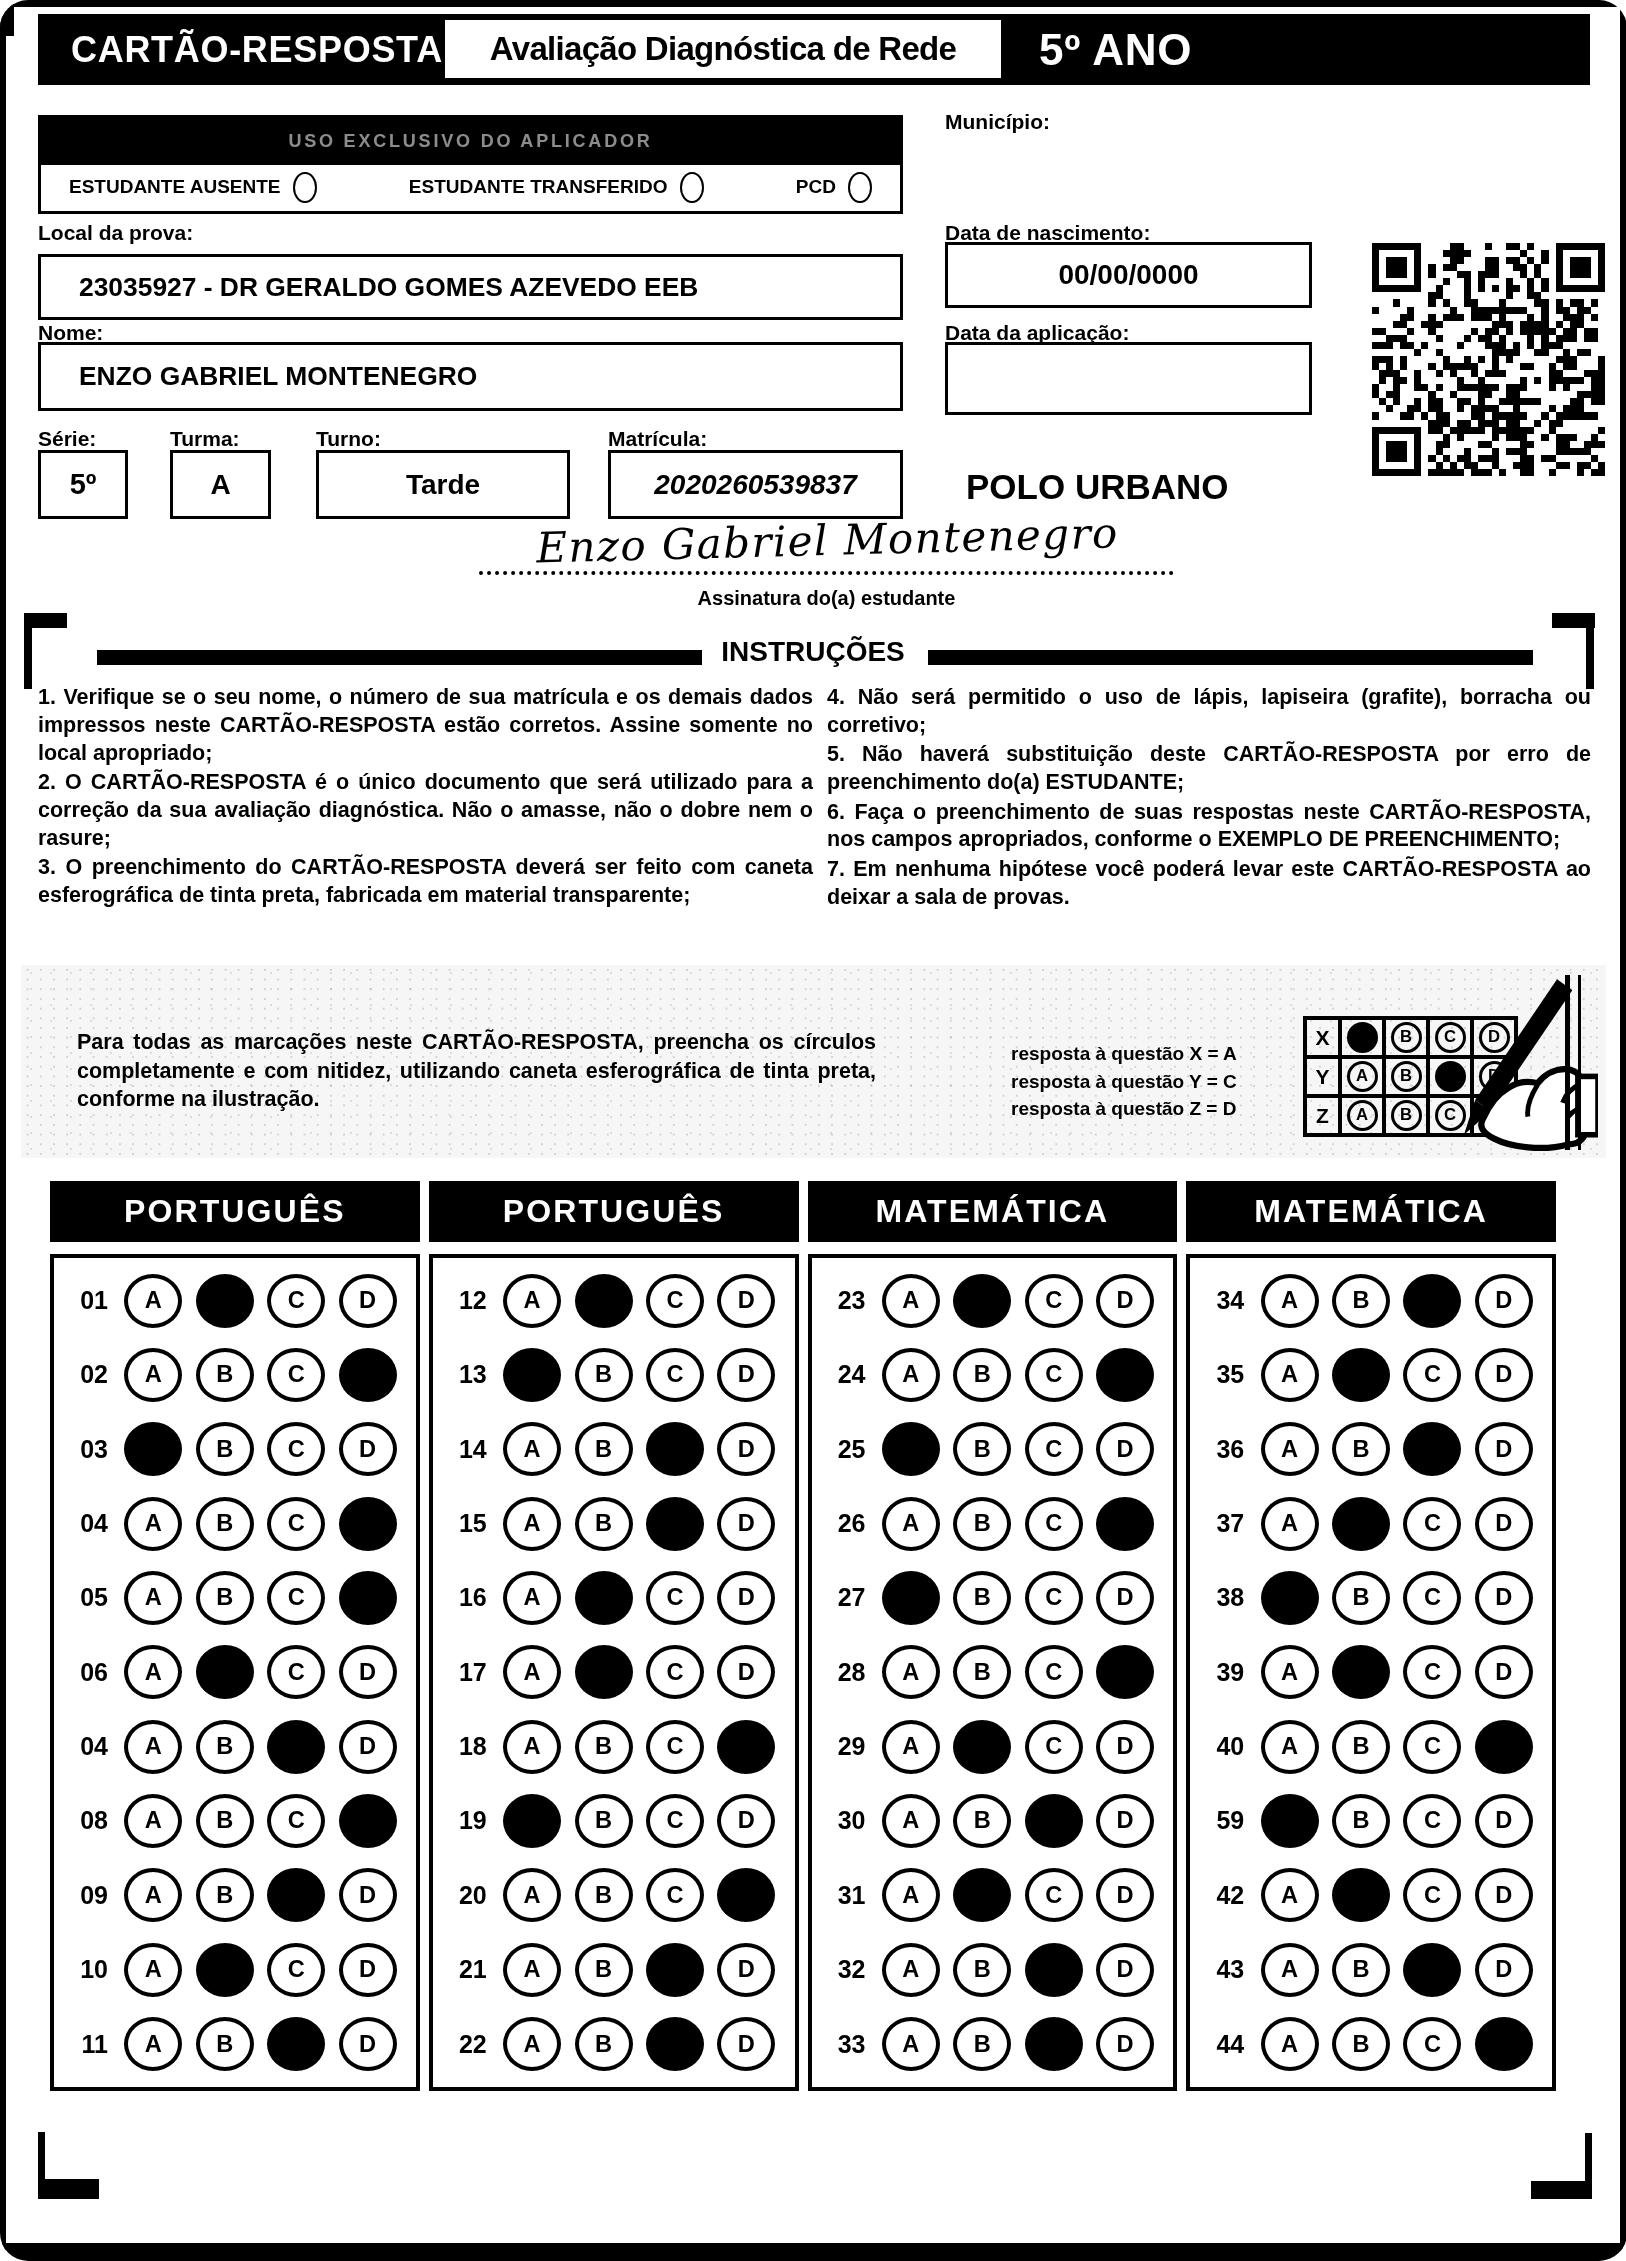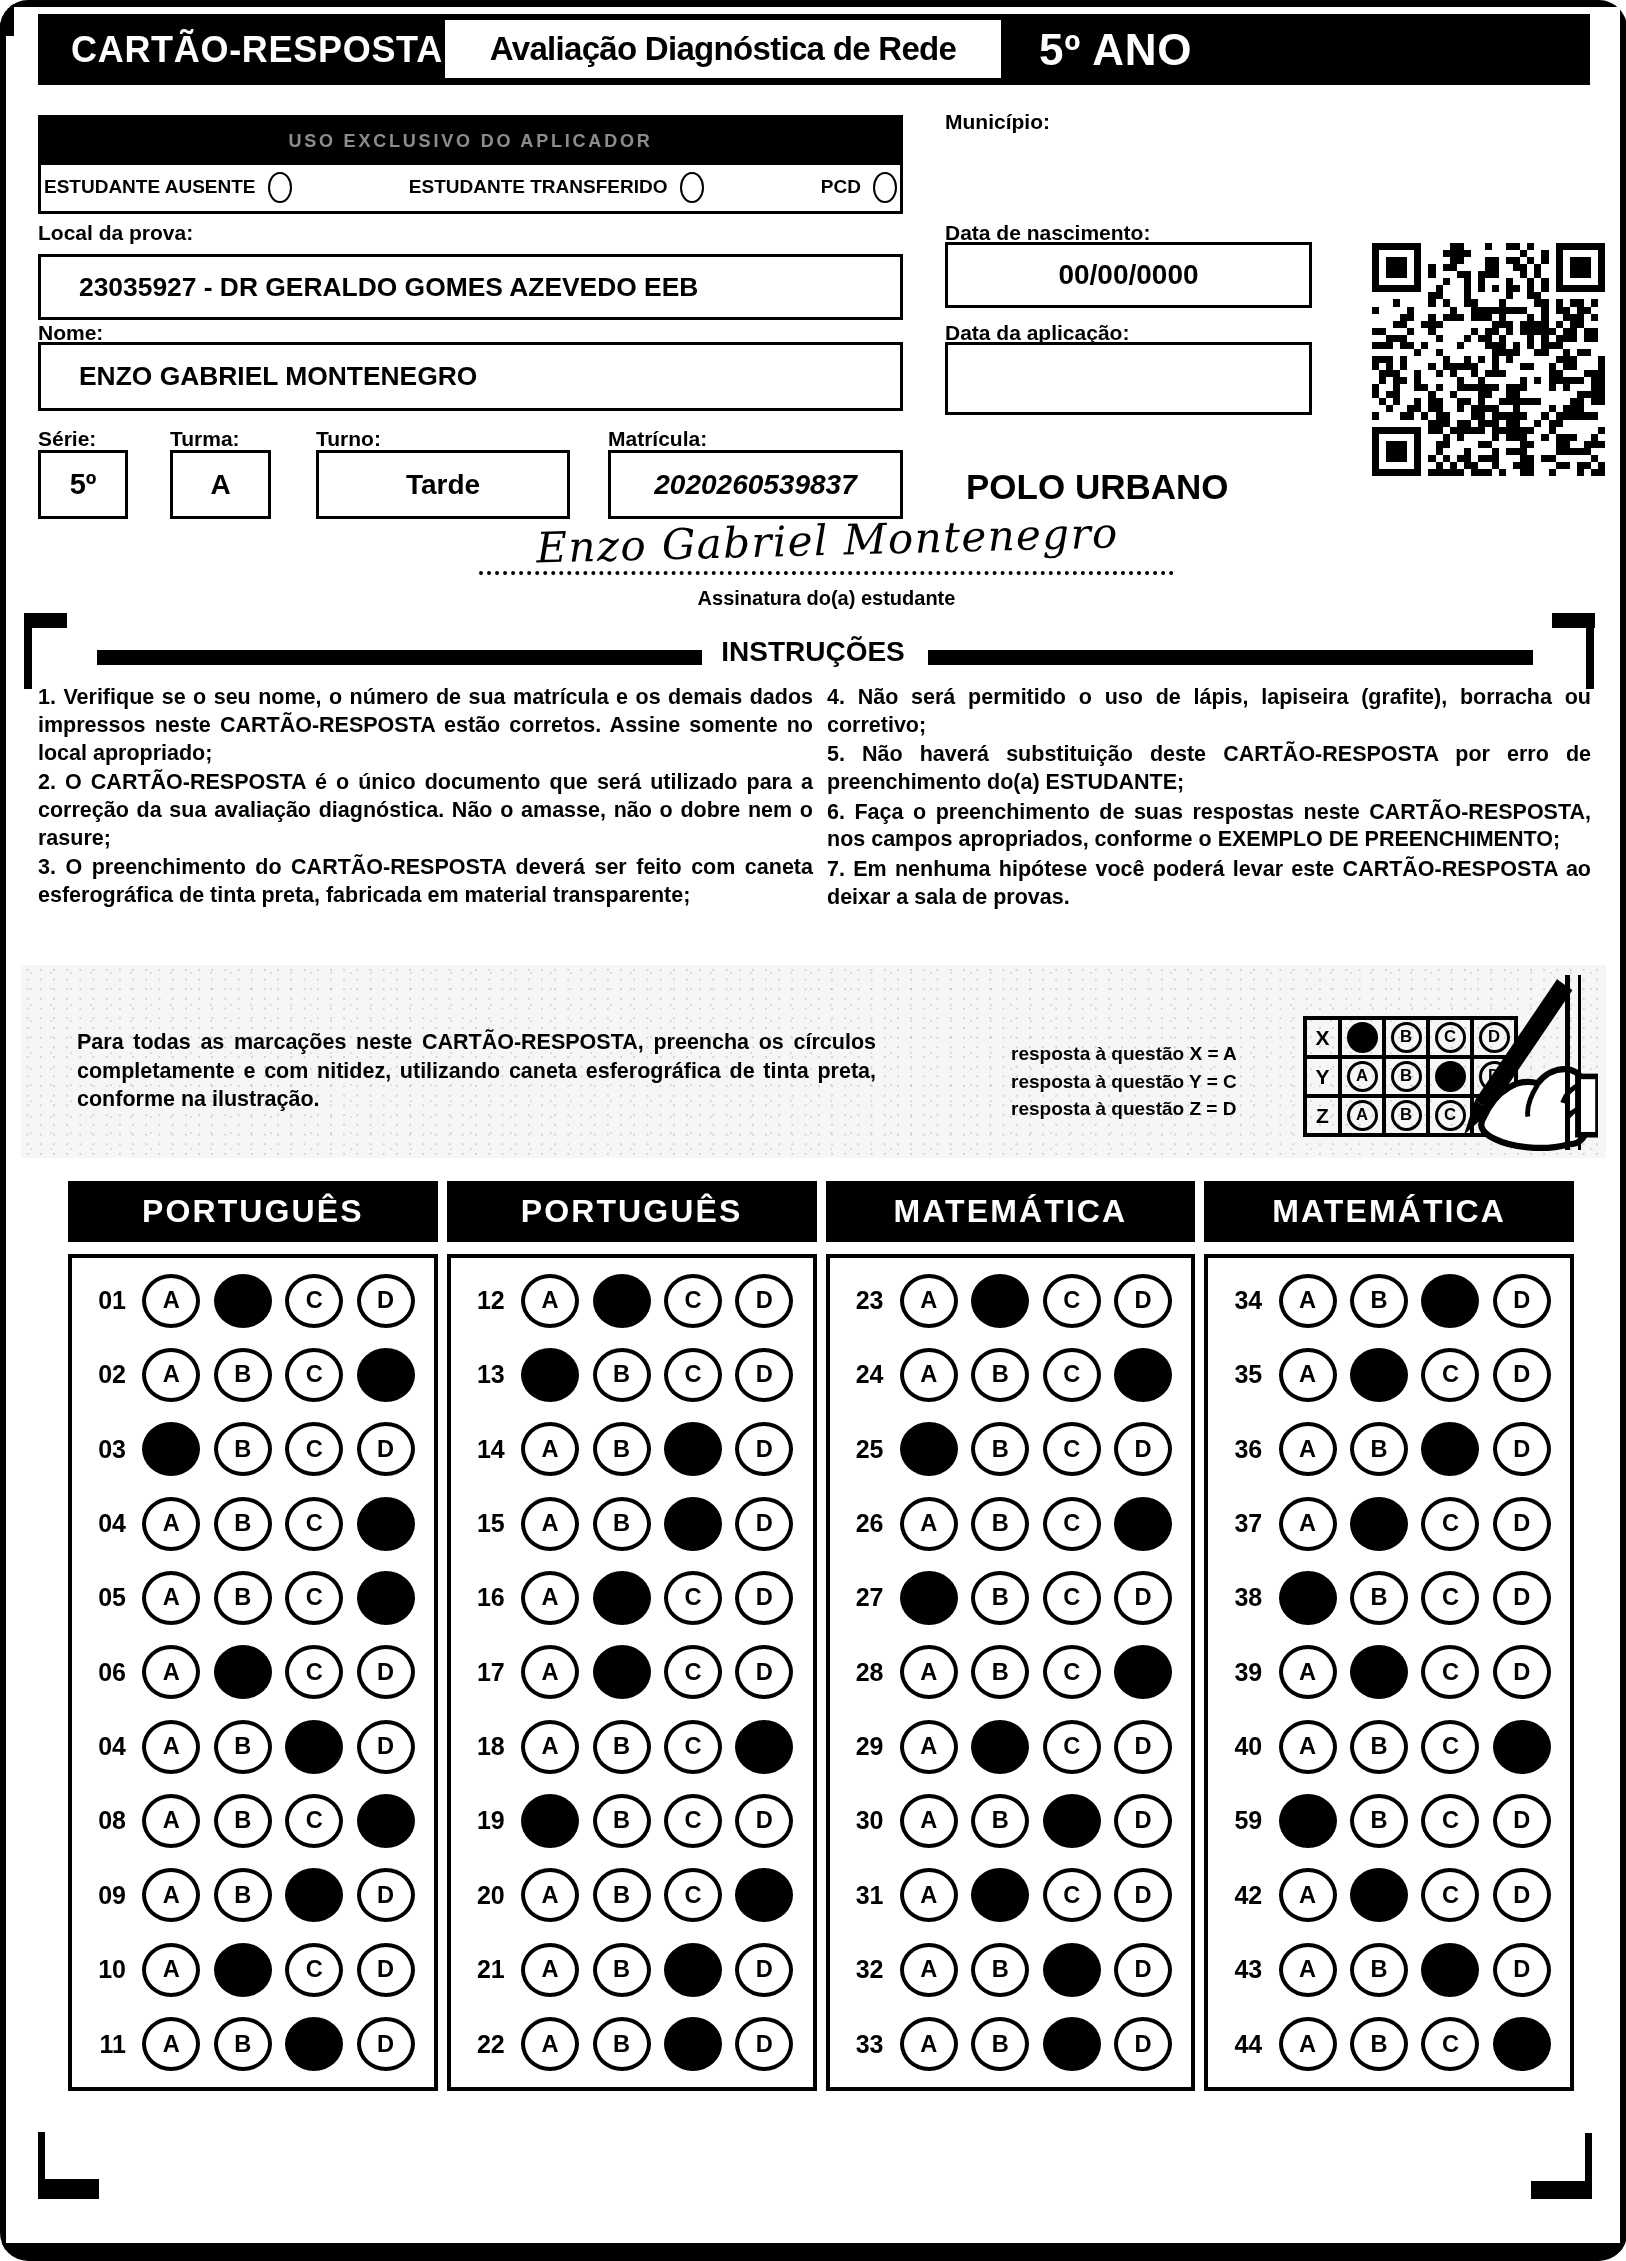--- a/index.html
+++ b/index.html
@@ -11,21 +11,21 @@
   #header-bar{left:38px;top:14px;width:1552px;height:71px;background:#000;display:flex;align-items:center;}
   #card-title{color:#fff;font-size:36px;font-weight:bold;padding-left:33px;letter-spacing:0.7px;}
   #exam-title-box{position:absolute;left:407px;top:6.3px;width:556px;height:58px;background:#fff;
                   display:flex;align-items:center;justify-content:center;}
   #exam-title{font-size:33px;font-weight:bold;letter-spacing:-0.7px;}
   #grade{position:absolute;left:1001px;color:#fff;font-size:44px;font-weight:bold;letter-spacing:0.7px;}
   
   #applicator{left:38px;top:115px;width:865px;height:99px;border:3.5px solid #000;box-sizing:border-box;}
   #applicator-bar{height:47px;background:#000;display:flex;align-items:center;justify-content:center;}
   #applicator-bar span{color:rgba(255,255,255,.55);font-size:18px;font-weight:bold;letter-spacing:2.8px;}
-  #applicator-row{height:44px;display:flex;align-items:center;padding:0 3px;justify-content:space-between;}
+  #applicator-row{height:44px;display:flex;align-items:center;padding:0 28px;justify-content:space-between;}
   .app-opt{display:flex;align-items:center;gap:12.5px;font-size:19px;font-weight:bold;}
   .app-circle{width:23.6px;height:31px;border:2.8px solid #000;border-radius:50%;box-sizing:border-box;background:#fff;}
   
   .field-label{font-size:21px;font-weight:bold;}
   .field-box{border:3.5px solid #000;box-sizing:border-box;display:flex;align-items:center;
              font-size:26.4px;font-weight:bold;background:#fff;}
   .pad{padding-left:38px;}
   .ctr{justify-content:center;}
   
   #sig-text{left:459px;top:516px;width:737px;text-align:center;font-family:"DejaVu Serif",serif;
@@ -46,21 +46,21 @@
                 line-height:1.33;text-align:justify;}
   #example-legend{position:absolute;left:990px;top:75px;font-size:19px;font-weight:bold;line-height:1.45;}
   #example-grid{position:absolute;left:1282px;top:51px;border-collapse:collapse;}
   #example-grid td{border:4.2px solid #000;width:40px;height:35px;text-align:center;vertical-align:middle;
                    padding:0;background:transparent;}
   #example-grid td.lbl{width:31px;font-size:21px;font-weight:bold;}
   .ex-bubble{display:inline-block;width:31px;height:31px;border:3.5px solid #000;border-radius:50%;
              box-sizing:border-box;font-size:16.7px;font-weight:bold;line-height:24px;background:transparent;}
   .ex-bubble.filled{background:#000;border-color:#000;color:transparent;}
   
-  #answers{left:68px;top:1181px;width:1506px;display:flex;gap:9px;}
+  #answers{left:50px;top:1181px;width:1506px;display:flex;gap:9px;}
   .ans-col{width:370px;}
   .ans-header{height:61px;background:#000;color:#fff;display:flex;align-items:center;justify-content:center;
               font-size:32px;font-weight:bold;letter-spacing:2.1px;}
   .ans-box{margin-top:11.8px;border:4.2px solid #000;height:837px;box-sizing:border-box;
            display:flex;flex-direction:column;justify-content:space-around;padding:5.6px 0;}
   .q-row{display:flex;align-items:center;}
   .q-num{width:54px;text-align:right;padding-right:9.7px;font-size:25px;font-weight:bold;}
   .q-bubbles{flex:1;display:flex;justify-content:space-around;align-items:center;padding-right:12.5px;}
   .bubble{width:58px;height:54px;border:4.9px solid #000;border-radius:50%;box-sizing:border-box;
           display:flex;align-items:center;justify-content:center;font-size:23.6px;font-weight:bold;background:#fff;}

